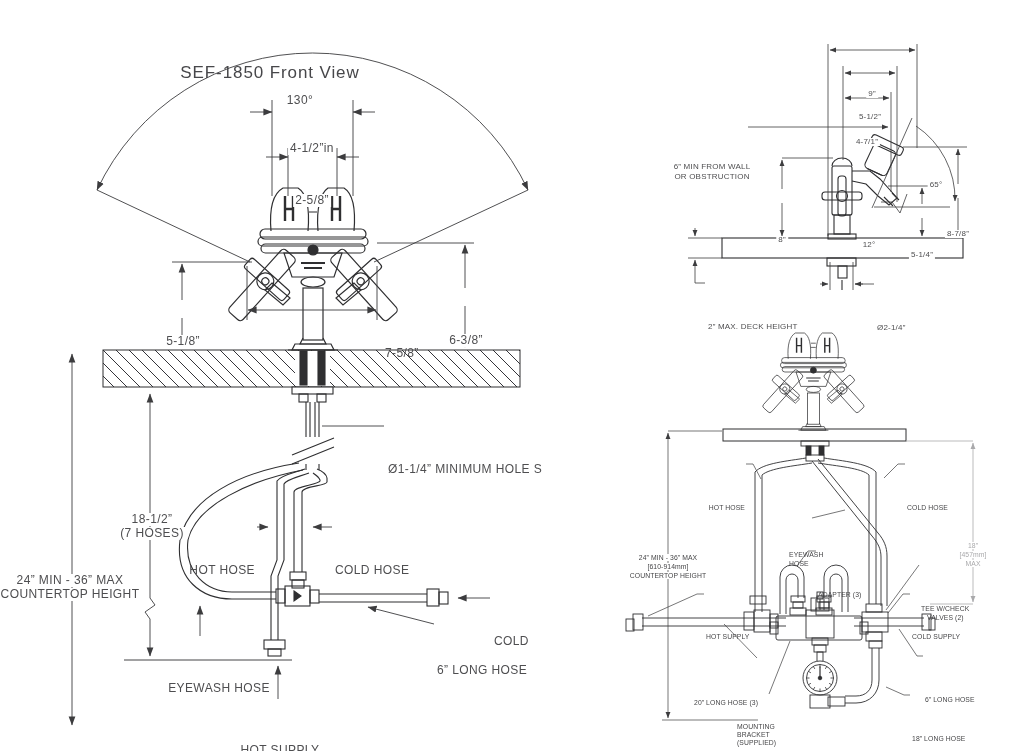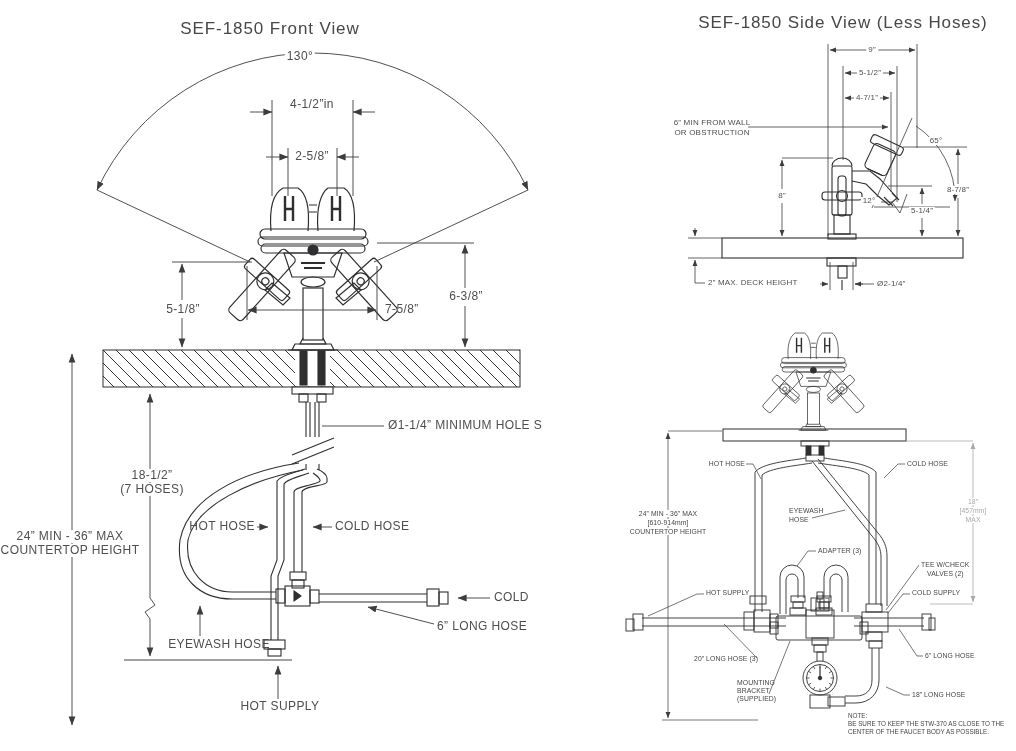--- a/index.html
+++ b/index.html
@@ -1,19 +1,19 @@
 <!DOCTYPE html>
 <html><head>
 <meta charset="utf-8">
 <style>
   html,body{margin:0;padding:0;background:#fff;}
   .page{position:relative;width:1016px;height:751px;background:#fff;
         font-family:"Liberation Sans",sans-serif;overflow:hidden;}
   .page svg{position:absolute;left:0;top:0;}
-  .lbl{position:absolute;color:#4a4a4c;white-space:nowrap;line-height:1.05;}
+  .lbl{position:absolute;color:#4a4a4c;white-space:nowrap;line-height:1.05;margin-top:44px;}
   .t17{font-size:17px;letter-spacing:.9px;color:#47474a;}
   .t12{font-size:12px;letter-spacing:.4px;color:#4e4e50;}
   .t8{font-size:8px;letter-spacing:.2px;color:#4e4e50;}
   .t7{font-size:6.8px;letter-spacing:.1px;color:#454547;}
   .t6{font-size:6.3px;letter-spacing:0;color:#454547;}
   .c{transform:translateX(-50%);}
   .r{transform:translateX(-100%);text-align:center;}
   .bg{background:#fff;padding:0 2px;}
   .muted{color:#a9a9ab;}
 </style>
@@ -342,36 +342,35 @@
       <path d="M930,604 H973"></path>
       <path d="M973,443 V602" marker-start="url(#arg)" marker-end="url(#arg)"></path>
     </g>
   </g>
 </svg>
 
 <div class="lbl t17 c" style="left:270px;top:20px">SEF-1850 Front View</div>
 <div class="lbl t12 c bg" style="left:300px;top:50px">130°</div>
 <div class="lbl t12 c bg" style="left:312px;top:98px">4-1/2”in</div>
 <div class="lbl t12 c bg" style="left:312px;top:150px">2-5/8”</div>
-<div class="lbl t12 c bg" style="left:183px;top:303px">5-1/8”</div>
+<div class="lbl t12 c bg" style="left:183px;top:291px">5-1/8”</div>
 <div class="lbl t12" style="left:385px;top:303px">7-5/8”</div>
 <div class="lbl t12 c bg" style="left:466px;top:290px">6-3/8”</div>
 <div class="lbl t12" style="left:388px;top:419px">Ø1-1/4” MINIMUM HOLE S</div>
 <div class="lbl t12 c bg" style="left:152px;top:469px">18-1/2”</div>
 <div class="lbl t12 c bg" style="left:152px;top:483px">(7 HOSES)</div>
 <div class="lbl t12 c bg" style="left:70px;top:530px">24” MIN - 36” MAX</div>
 <div class="lbl t12 c bg" style="left:70px;top:544px">COUNTERTOP HEIGHT</div>
 <div class="lbl t12 r" style="left:255px;top:520px">HOT HOSE</div>
 <div class="lbl t12" style="left:335px;top:520px">COLD HOSE</div>
 <div class="lbl t12" style="left:494px;top:591px">COLD</div>
 <div class="lbl t12" style="left:437px;top:620px">6” LONG HOSE</div>
 <div class="lbl t12 c" style="left:219px;top:638px">EYEWASH HOSE</div>
 <div class="lbl t12 c" style="left:280px;top:700px">HOT SUPPLY</div>
 
-<div class="lbl t17 c" style="left:843px;top:14px">SEF-1850 Side View (Less Hoses)</div>
 <div class="lbl t8 c bg" style="left:872px;top:46px">9”</div>
 <div class="lbl t8 c bg" style="left:870px;top:69px">5-1/2”</div>
 <div class="lbl t8 c bg" style="left:867px;top:94px">4-7/1”</div>
 <div class="lbl t8 c" style="left:712px;top:119px">6” MIN FROM WALL</div>
 <div class="lbl t8 c" style="left:712px;top:129px">OR OBSTRUCTION</div>
 <div class="lbl t8 c bg" style="left:936px;top:137px">65°</div>
 <div class="lbl t8 c bg" style="left:782px;top:192px">8”</div>
 <div class="lbl t8 c bg" style="left:869px;top:197px">12°</div>
 <div class="lbl t8 c bg" style="left:922px;top:207px">5-1/4”</div>
 <div class="lbl t8 c bg" style="left:958px;top:186px">8-7/8”</div>

